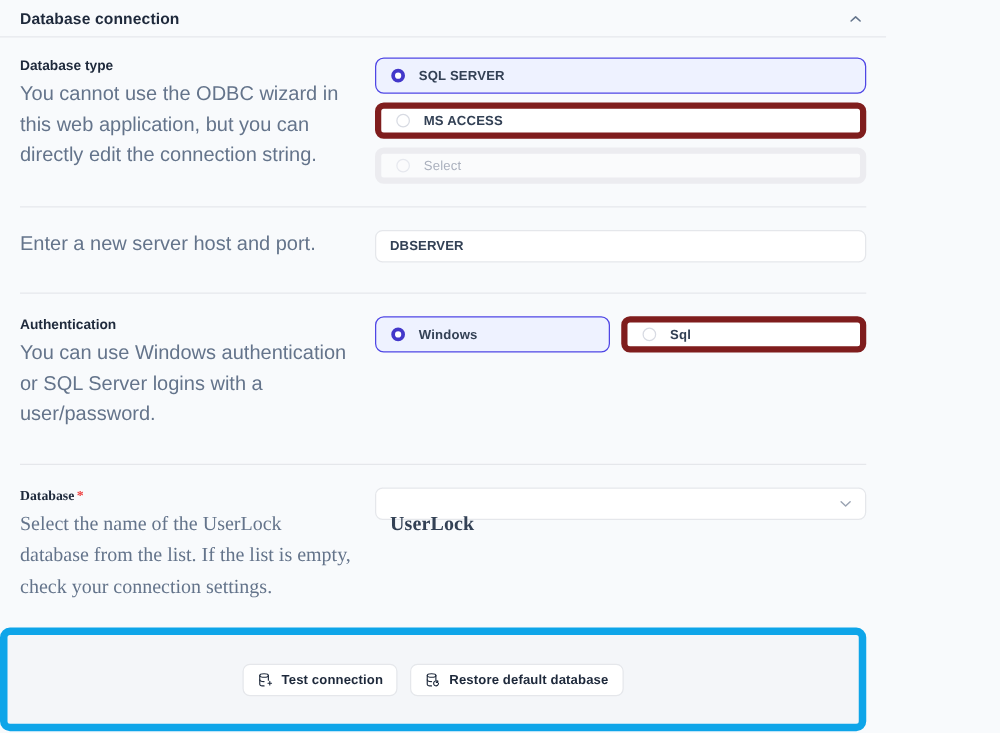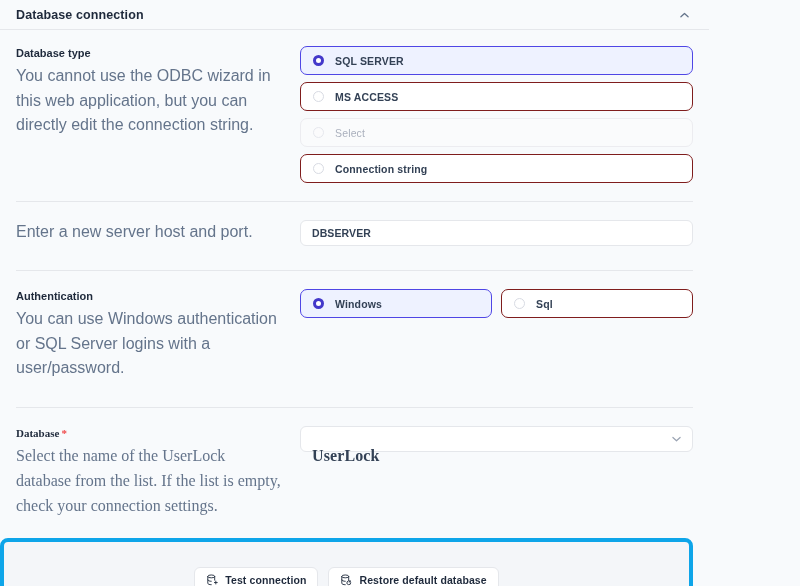--- a/index.html
+++ b/index.html
@@ -86,21 +86,21 @@
   .radio-list { display: flex; flex-direction: column; gap: 7px; justify-content: center; }
   .radio-row  { display: flex; gap: 9px; }
   .radio-row > .radio-card { flex: 1; }
 
   .radio-card {
     display: flex;
     align-items: center;
     gap: 11px;
     height: 29px;
     padding: 0 12px;
-    border: 1px solid #7f1d1d;
+    border: 5px solid #7f1d1d;
     border-radius: 7px;
     background: #ffffff;
     cursor: pointer;
     user-select: none;
   }
   .radio-card.selected {
     border: 1.6px solid #4f46e5;
     background: #eef2ff;
   }
   .radio-card.disabled {
@@ -170,21 +170,21 @@
     font-weight: bold;
     color: #334155;
     letter-spacing: .1px;
     margin-top: 34px;
   }
   .select-chevron { display: flex; align-items: center; }
 
   
   .action-area {
     margin: 20px 16px 0 0;
-    border: 4px solid #0ea5e9;
+    border: 6px solid #0ea5e9;
     border-radius: 8px;
     background: #f4f6f9;
     height: 83px;
     display: flex;
     align-items: center;
     justify-content: center;
     gap: 10px;
   }
   .action-btn {
     display: flex;
@@ -236,24 +236,20 @@
         <div class="radio-card">
           <span class="radio-mark"></span>
           <span class="radio-label">MS ACCESS</span>
         </div>
 
         <div class="radio-card disabled">
           <span class="radio-mark"></span>
           <span class="radio-label">Select</span>
         </div>
 
-        <div class="radio-card">
-          <span class="radio-mark"></span>
-          <span class="radio-label">Connection string</span>
-        </div>
 
       </div>
     </div>
   </div>
 
   <div class="divider" style="margin-top:18px;"></div>
 
   <div class="section" style="padding-top:18px;">
     <div class="section-left">
       <div class="field-desc">Enter a new server host and port.</div>

